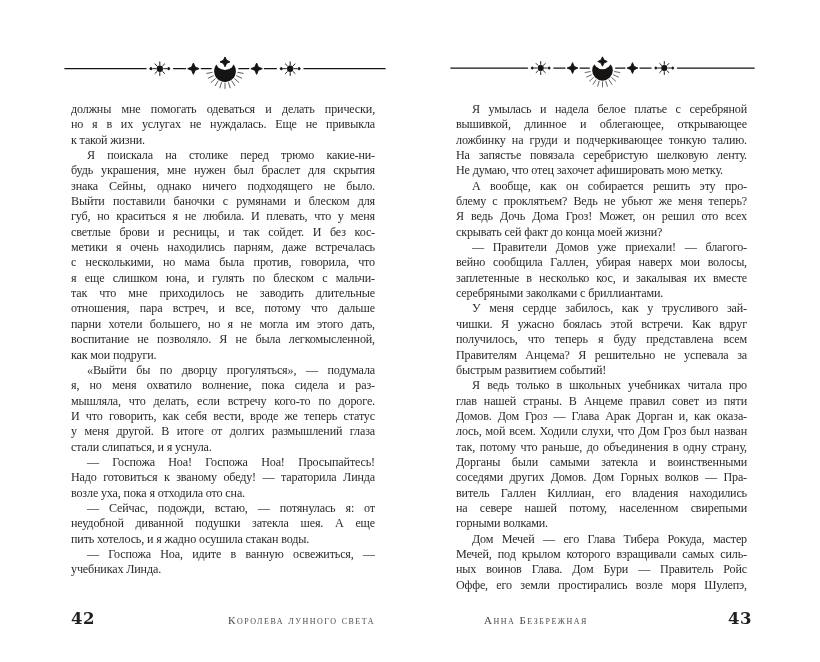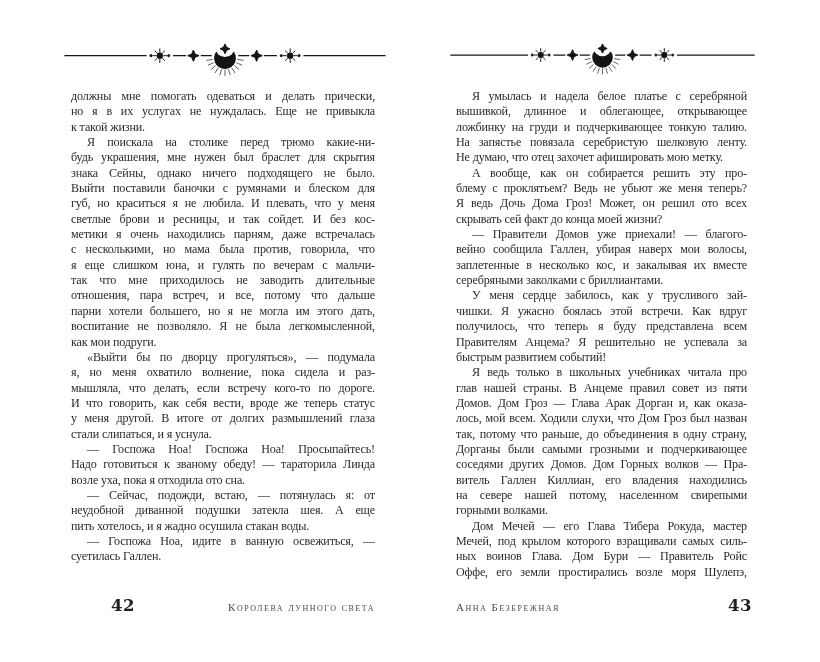--- a/index.html
+++ b/index.html
@@ -3,45 +3,45 @@
 <meta charset="utf-8">
 <title>Королева лунного света</title>
 <style>
   html,body{margin:0;padding:0;}
   body{
     width:820px;height:662px;position:relative;overflow:hidden;
     background:#ffffff;
     font-family:"Liberation Serif","DejaVu Serif",serif;
     color:#2e2a28;
   }
-  .page{position:absolute;top:3px;height:580px;}
+  .page{position:absolute;top:16px;height:580px;}
   .ornament{position:absolute;top:39px;}
   .ornament svg{display:block;}
   .body-text{
     position:absolute;top:86px;
     font-size:12.1px;line-height:15.35px;letter-spacing:-0.15px;
     text-align:justify;
   }
   .line{
     height:15.35px;line-height:15.35px;overflow:hidden;white-space:normal;
     text-align:justify;text-align-last:justify;
   }
   .line.par-end{text-align-last:left;}
   .line.indent{text-indent:16px;}
   .footer{
     position:absolute;top:593px;display:flex;justify-content:space-between;
     align-items:baseline;
   }
   .page-number{
     font-family:"DejaVu Serif","Liberation Serif",serif;
-    font-size:16.5px;font-weight:700;color:#222120;letter-spacing:0.5px;margin-left:40px;
+    font-size:16.5px;font-weight:700;color:#222120;letter-spacing:0.5px;
   }
   .running-title{
     font-variant:small-caps;font-variant-caps:small-caps;
-    font-size:11px;letter-spacing:1.5px;color:#4d4a48;
+    font-size:11px;letter-spacing:1.5px;color:#4d4a48;margin-left:28px;
   }
   .orn-ink{stroke:#161412;fill:#161412;}
 </style>
 </head>
 <body>
 
 <div class="page" style="left:0;width:410px;">
 
   <div class="ornament" style="left:62px;width:326px;height:43px;">
     <svg viewBox="0 0 330 44" width="326" height="43" preserveAspectRatio="none">
@@ -111,40 +111,40 @@
       <div class="line">но я в их услугах не нуждалась. Еще не привыкла</div>
       <div class="line par-end">к такой жизни.</div>
       <div class="line indent">Я поискала на столике перед трюмо какие-ни-</div>
       <div class="line">будь украшения, мне нужен был браслет для скрытия</div>
       <div class="line">знака Сейны, однако ничего подходящего не было.</div>
       <div class="line">Выйти поставили баночки с румянами и блеском для</div>
       <div class="line">губ, но краситься я не любила. И плевать, что у меня</div>
       <div class="line">светлые брови и ресницы, и так сойдет. И без кос-</div>
       <div class="line">метики я очень находились парням, даже встречалась</div>
       <div class="line">с несколькими, но мама была против, говорила, что</div>
-      <div class="line">я еще слишком юна, и гулять по вечерам с мальчи-</div>
+      <div class="line">я еще слишком юна, и гулять по блеском с мальчи-</div>
       <div class="line">так что мне приходилось не заводить длительные</div>
       <div class="line">отношения, пара встреч, и все, потому что дальше</div>
       <div class="line">парни хотели большего, но я не могла им этого дать,</div>
       <div class="line">воспитание не позволяло. Я не была легкомысленной,</div>
       <div class="line par-end">как мои подруги.</div>
       <div class="line indent">«Выйти бы по дворцу прогуляться», — подумала</div>
       <div class="line">я, но меня охватило волнение, пока сидела и раз-</div>
       <div class="line">мышляла, что делать, если встречу кого-то по дороге.</div>
       <div class="line">И что говорить, как себя вести, вроде же теперь статус</div>
       <div class="line">у меня другой. В итоге от долгих размышлений глаза</div>
       <div class="line par-end">стали слипаться, и я уснула.</div>
       <div class="line indent">— Госпожа Ноа! Госпожа Ноа! Просыпайтесь!</div>
       <div class="line">Надо готовиться к званому обеду! — тараторила Линда</div>
       <div class="line par-end">возле уха, пока я отходила ото сна.</div>
       <div class="line indent">— Сейчас, подожди, встаю, — потянулась я: от</div>
       <div class="line">неудобной диванной подушки затекла шея. А еще</div>
       <div class="line par-end">пить хотелось, и я жадно осушила стакан воды.</div>
       <div class="line indent">— Госпожа Ноа, идите в ванную освежиться, —</div>
-      <div class="line par-end">суетилась Галлен.</div>
+      <div class="line par-end">учебниках Линда.</div>
     </div>
 
   <div class="footer" style="left:71px;width:304px;">
     <span class="page-number">42</span>
     <span class="running-title">Королева лунного света</span>
   </div>
 </div>
 
 <div class="page" style="left:410px;width:410px;">
 
@@ -228,21 +228,21 @@
       <div class="line indent">У меня сердце забилось, как у трусливого зай-</div>
       <div class="line">чишки. Я ужасно боялась этой встречи. Как вдруг</div>
       <div class="line">получилось, что теперь я буду представлена всем</div>
       <div class="line">Правителям Анцема? Я решительно не успевала за</div>
       <div class="line par-end">быстрым развитием событий!</div>
       <div class="line indent">Я ведь только в школьных учебниках читала про</div>
       <div class="line">глав нашей страны. В Анцеме правил совет из пяти</div>
       <div class="line">Домов. Дом Гроз — Глава Арак Дорган и, как оказа-</div>
       <div class="line">лось, мой всем. Ходили слухи, что Дом Гроз был назван</div>
       <div class="line">так, потому что раньше, до объединения в одну страну,</div>
-      <div class="line">Дорганы были самыми грозными и подчеркивающее</div>
+      <div class="line">Дорганы были самыми затекла и воинственными</div>
       <div class="line">соседями других Домов. Дом Горных волков — Пра-</div>
       <div class="line">витель Галлен Киллиан, его владения находились</div>
       <div class="line">на севере нашей потому, населенном свирепыми</div>
       <div class="line par-end">горными волками.</div>
       <div class="line indent">Дом Мечей — его Глава Тибера Рокуда, мастер</div>
       <div class="line">Мечей, под крылом которого взращивали самых силь-</div>
       <div class="line">ных воинов Глава. Дом Бури — Правитель Ройс</div>
       <div class="line">Оффе, его земли простирались возле моря Шулепэ,</div>
     </div>
 

